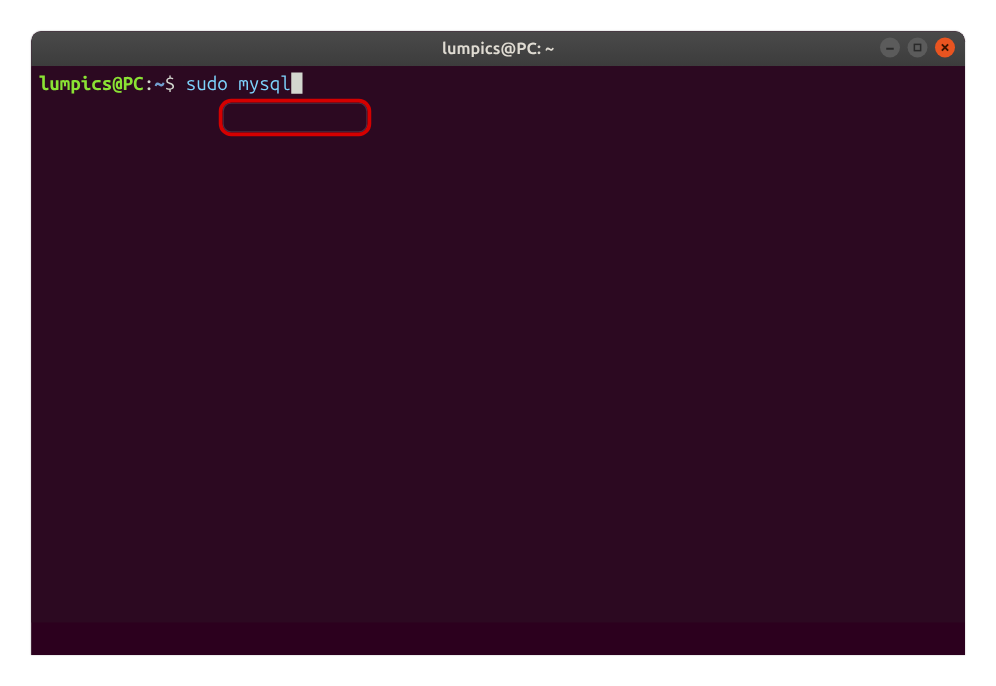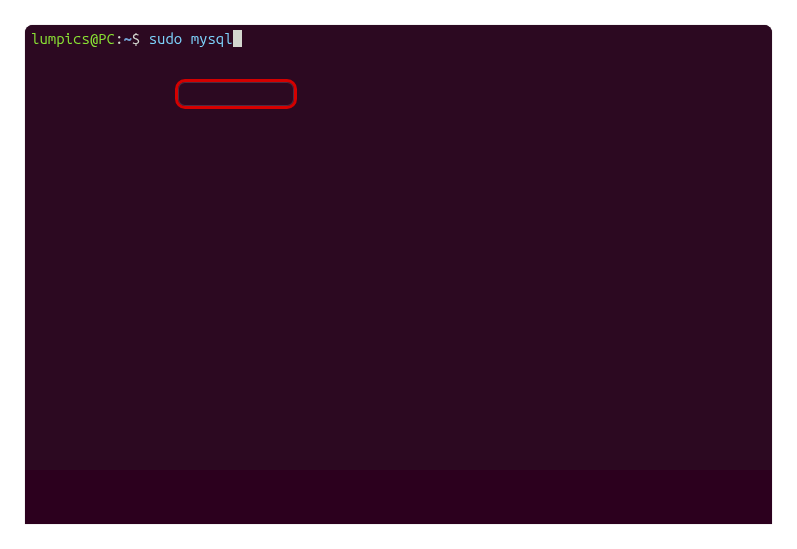--- a/index.html
+++ b/index.html
@@ -91,21 +91,21 @@
       line-height: 1.3;
       position: relative;
     }
     .terminal-line {
       display: flex;
       align-items: center;
       white-space: pre;
     }
     .prompt-user {
       color: #8ae234;
-      font-weight: normal;
+      font-weight: bold;
     }
     .prompt-colon {
       color: #d3d7cf;
     }
     .prompt-path {
       color: #729fcf;
       font-weight: bold;
     }
     .prompt-dollar {
       color: #d3d7cf;
@@ -130,20 +130,41 @@
       height: 30px;
       pointer-events: none;
       box-shadow: 0 0 0 1px rgba(255,255,255,0.15) inset;
     }
   </style>
 </head>
 <body>
 
 <div class="outer-frame">
 
+  <div class="titlebar">
+    <span class="titlebar-text">lumpics@PC: ~</span>
+    <div class="window-controls">
+      <div class="window-btn btn-minimize">
+        <svg width="8" height="8" viewBox="0 0 8 8">
+            <line x1="1" y1="5" x2="7" y2="5" stroke="#2a2a2a" stroke-width="1.5"></line>
+          </svg>
+      </div>
+      <div class="window-btn btn-maximize">
+        <svg width="8" height="8" viewBox="0 0 8 8">
+            <rect x="1.5" y="1.5" width="5" height="5" fill="none" stroke="#2a2a2a" stroke-width="1.2"></rect>
+          </svg>
+      </div>
+      <div class="window-btn btn-close">
+        <svg width="8" height="8" viewBox="0 0 8 8">
+            <line x1="1.5" y1="1.5" x2="6.5" y2="6.5" stroke="#3a1400" stroke-width="1.5"></line>
+            <line x1="6.5" y1="1.5" x2="1.5" y2="6.5" stroke="#3a1400" stroke-width="1.5"></line>
+          </svg>
+      </div>
+    </div>
+  </div>
 
 
   <div class="terminal-body">
     <div class="terminal-line">
       <span class="prompt-user">lumpics@PC</span><span class="prompt-colon">:</span><span class="prompt-path">~</span><span class="prompt-dollar">$ </span><span class="command-text">sudo mysql</span><span class="cursor-block"></span>
     </div>
   </div>
 
   <div class="highlight-box"></div>
 

